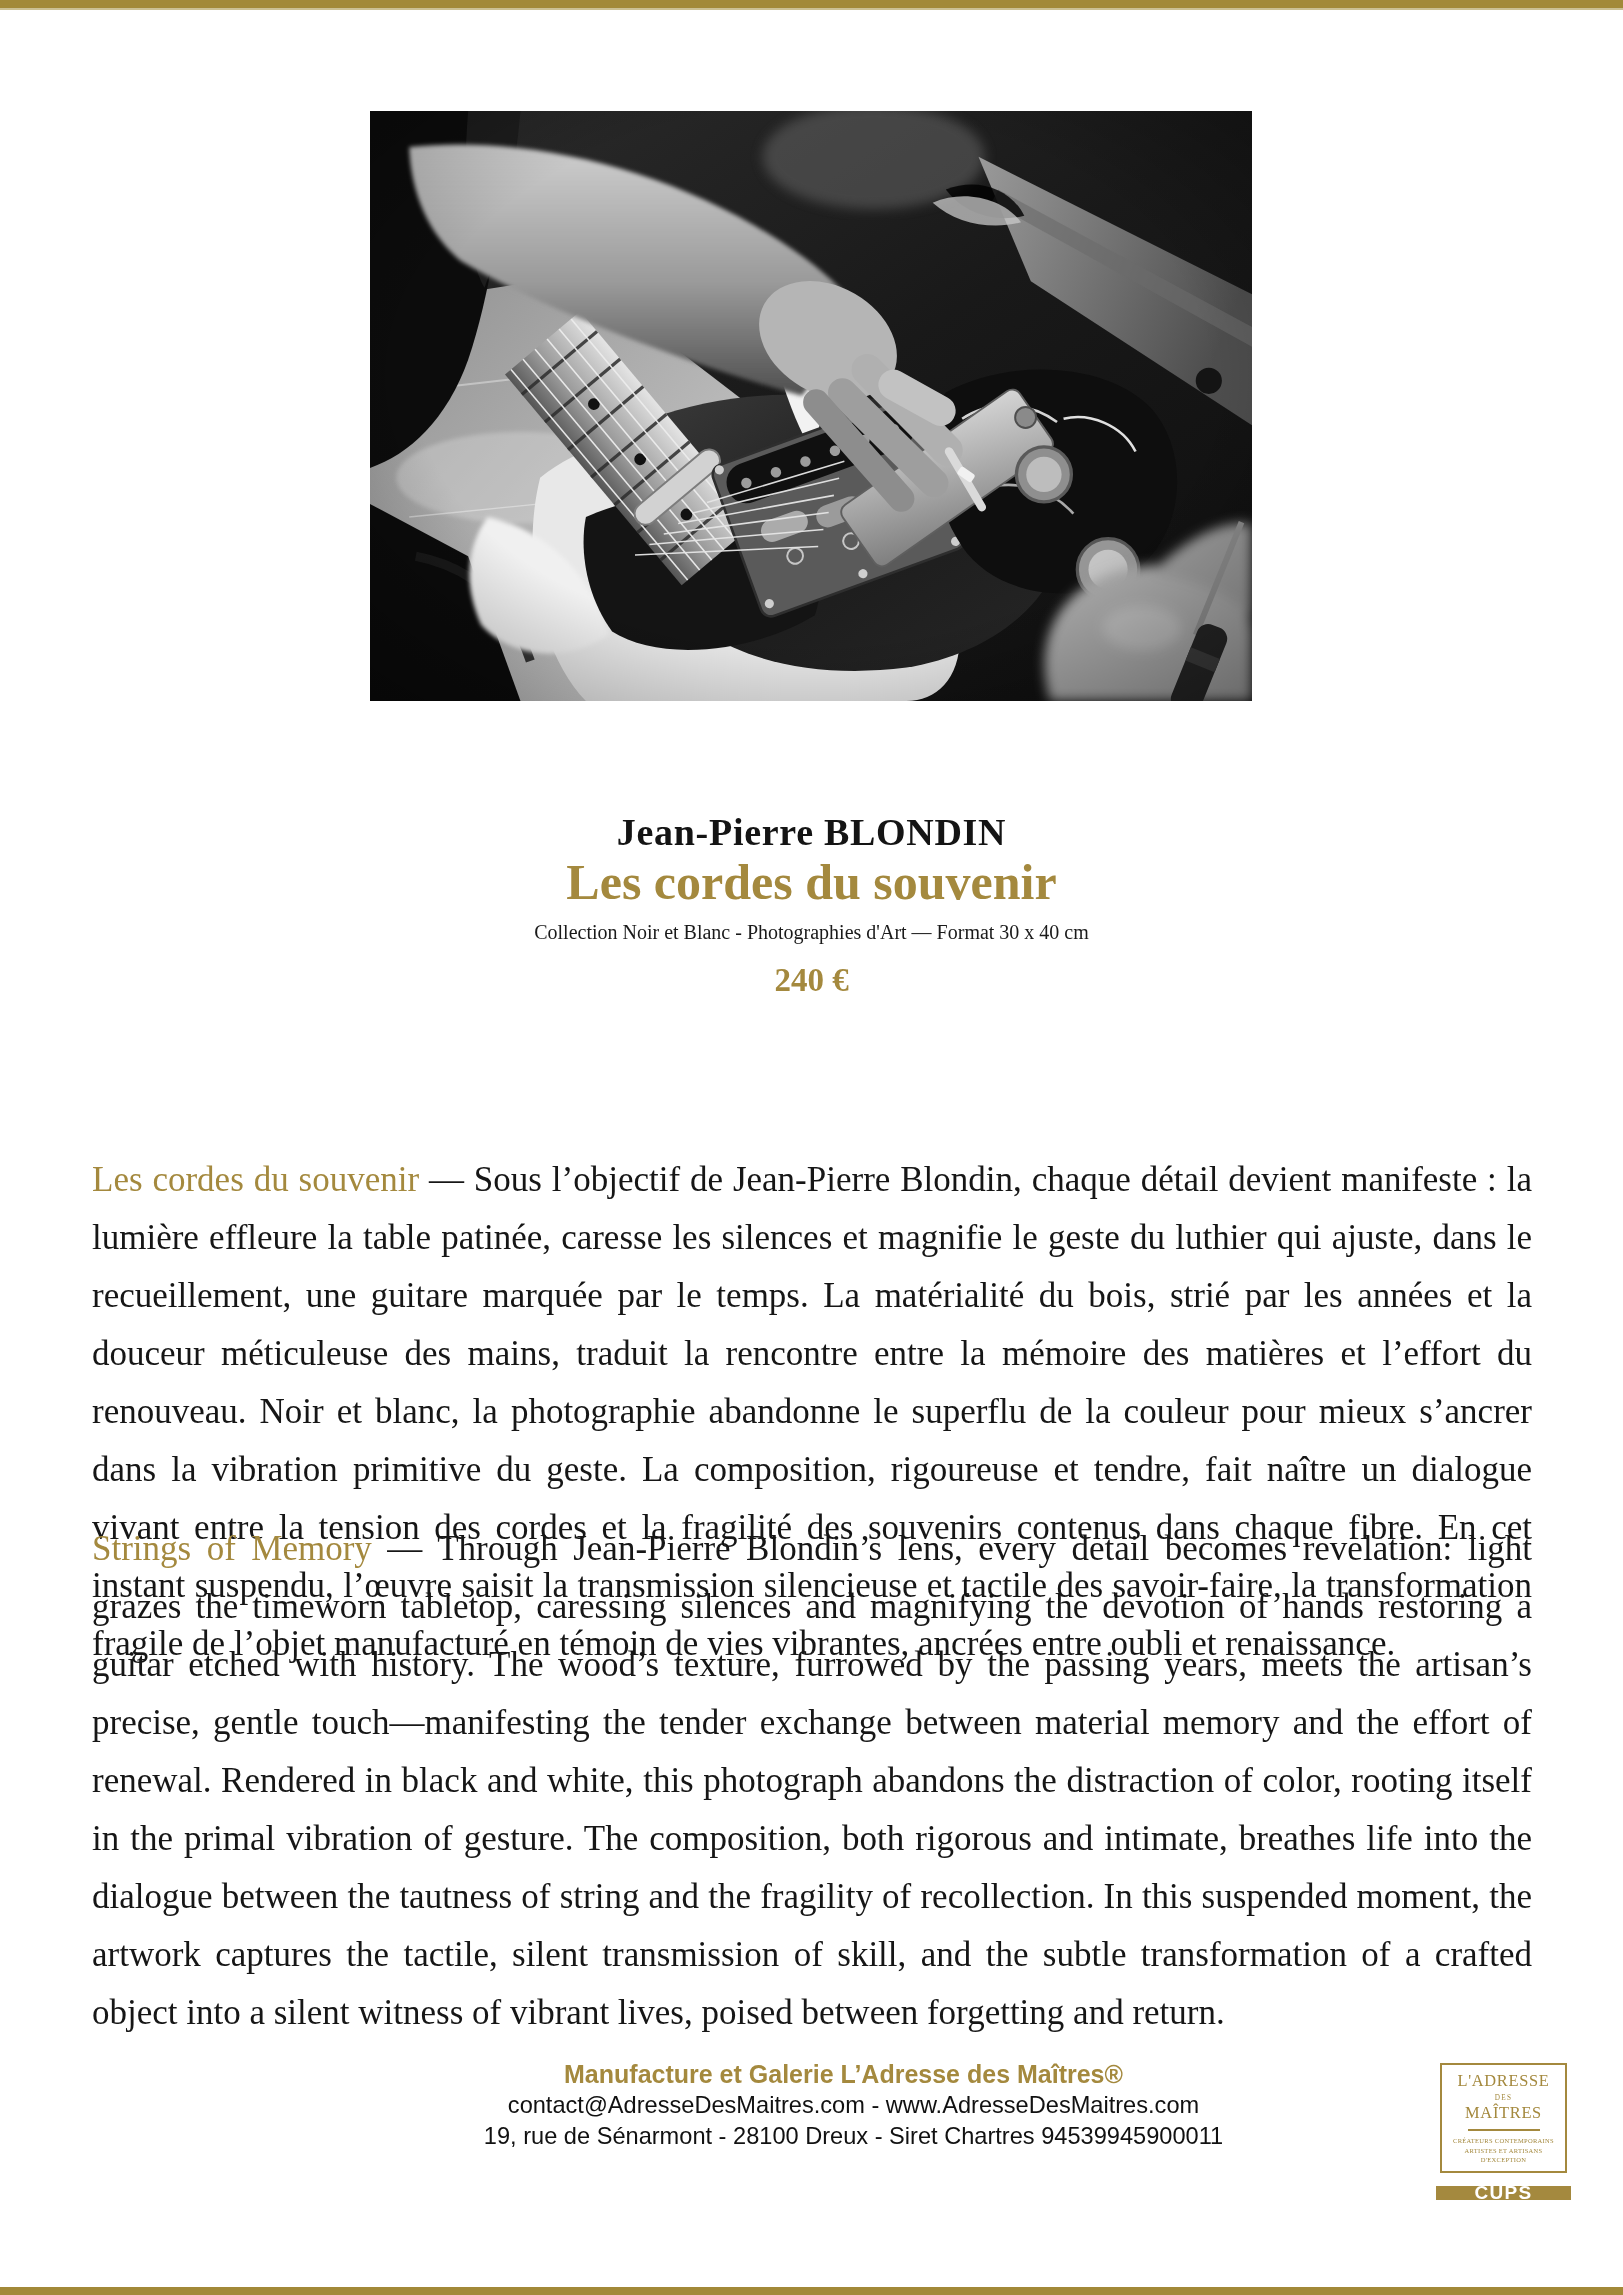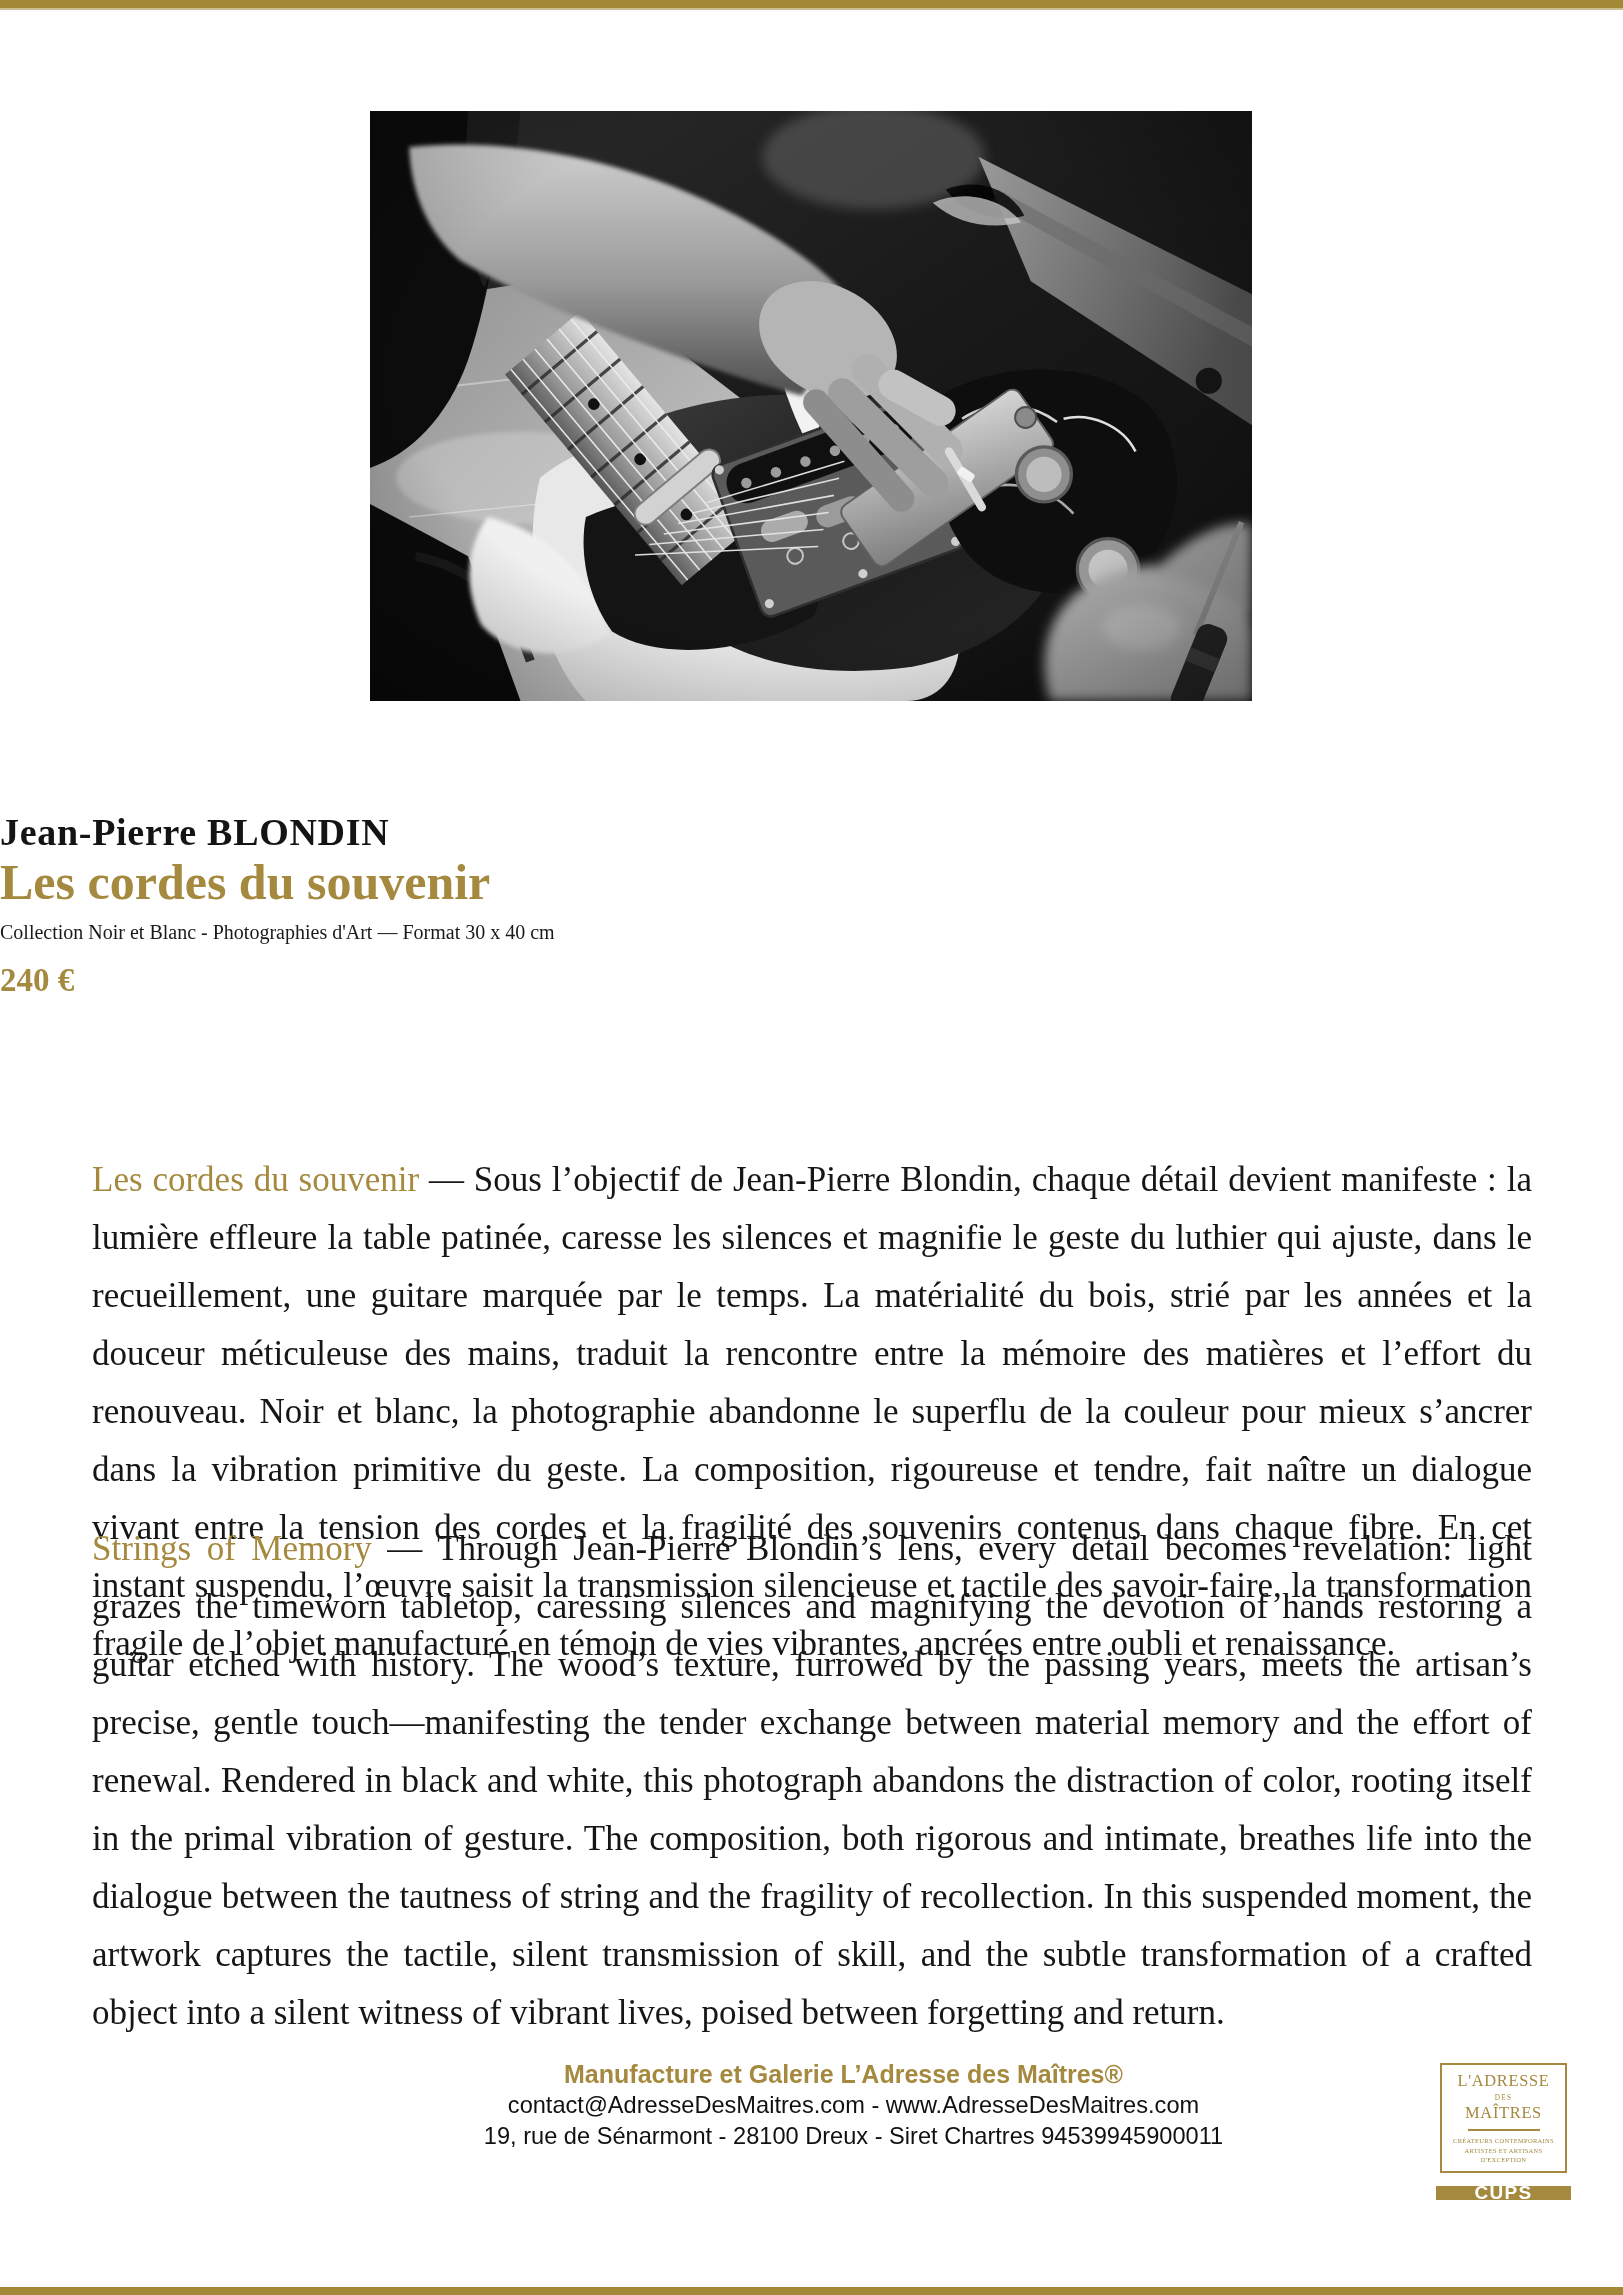--- a/index.html
+++ b/index.html
@@ -2,21 +2,21 @@
 <html style="font-size:10.5px"><head>
 <meta charset="utf-8">
 <style>
   html,body{margin:0;padding:0;background:#ffffff;}
   .page{position:relative;width:1623px;height:2295px;background:#ffffff;overflow:hidden;
         font-family:"Liberation Serif","DejaVu Serif",serif;}
   .topbar{position:absolute;left:0;top:0;width:100%;height:7.9px;background:#A28938;
           border-bottom:2px solid #CBC093;}
   .bottombar{position:absolute;left:0;bottom:0;width:100%;height:7.9px;background:#A28938;}
   .photo{position:absolute;left:370px;top:111px;width:882px;height:590px;display:block;}
-  .center{position:absolute;left:0;width:100%;}
+  .center{position:absolute;left:0;width:100%;text-align:center;}
   .artist{top:810px;font-size:38px;font-weight:700;color:#141414;letter-spacing:0.7px;}
   .title{top:853px;font-size:50px;font-weight:700;color:#A4893E;}
   .collection{top:921px;font-size:20px;color:#1a1a1a;}
   .price{top:962px;font-size:33px;font-weight:700;color:#A4893E;}
   .para{position:absolute;left:92px;width:1440px;font-size:35px;line-height:58px;
         text-align:justify;color:#161616;}
   .para-fr{top:1116px;}
   .para-en{top:1485px;}
   .lead{color:#A4893E;}
   .footer{position:absolute;left:0;top:2059px;width:100%;text-align:center;

